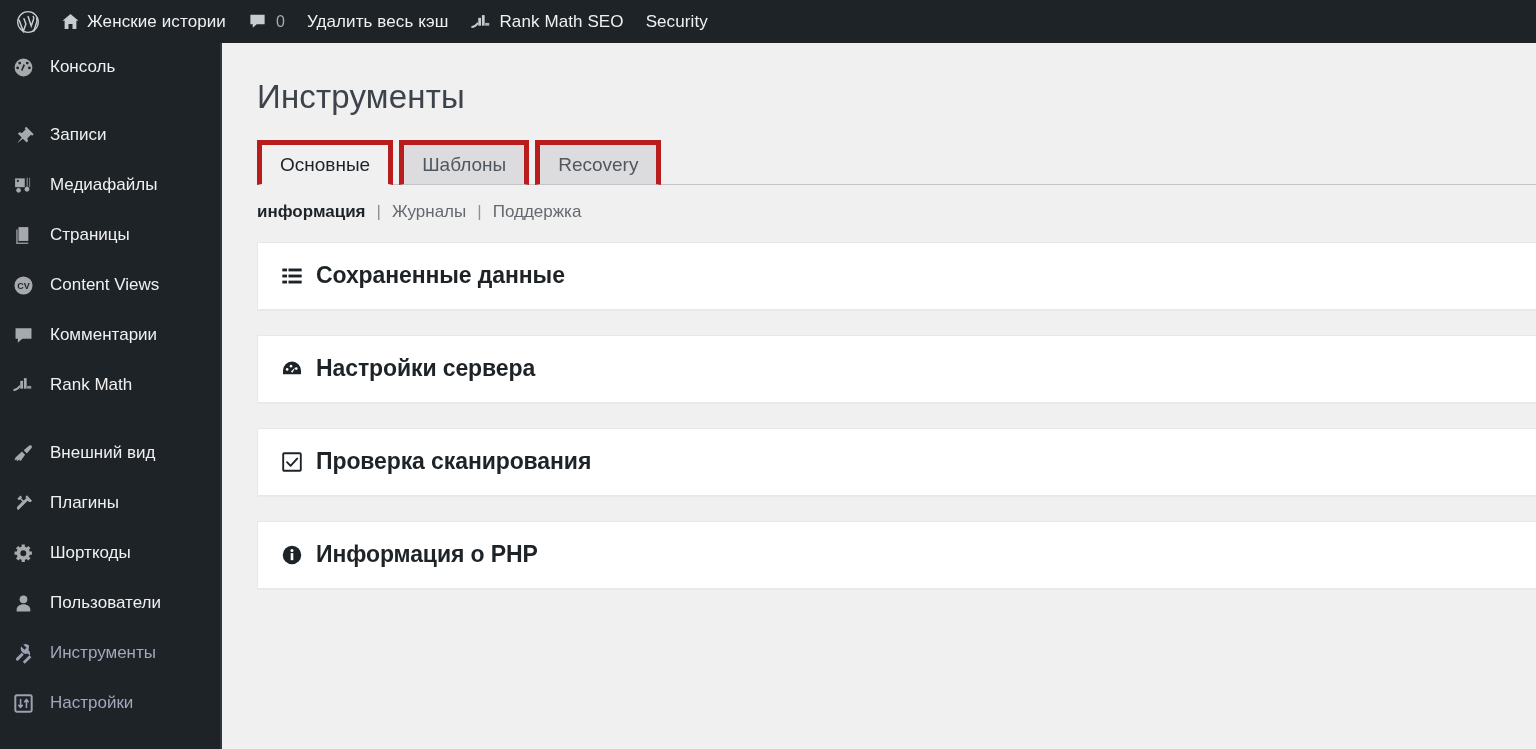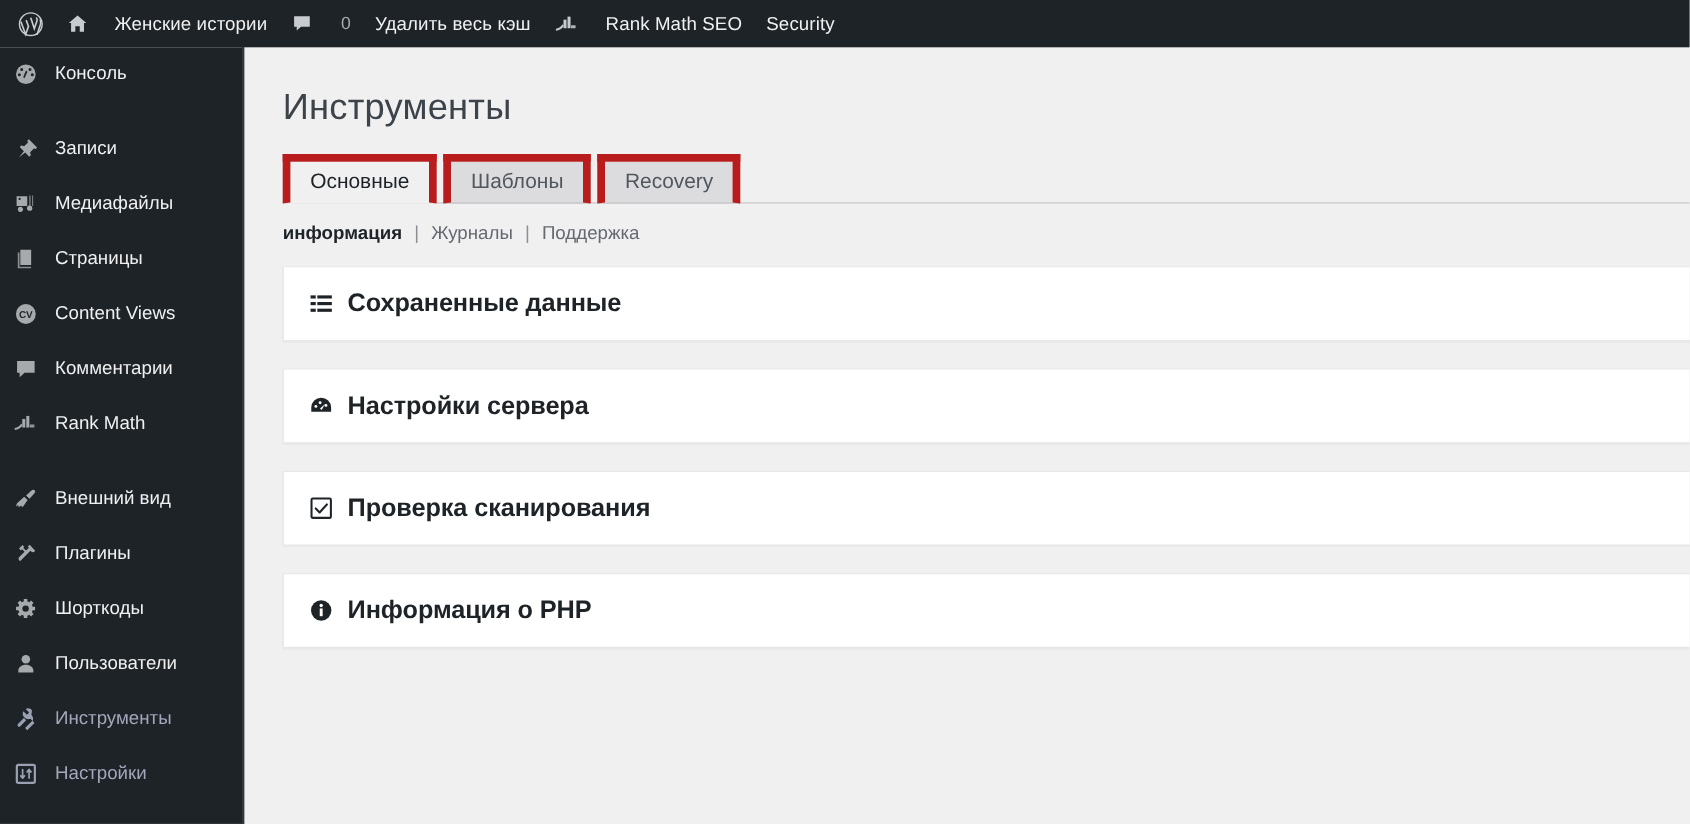--- a/index.html
+++ b/index.html
@@ -26,21 +26,21 @@
   }
   .ab-item {
     display: flex;
     align-items: center;
     height: 43px;
     padding: 0 11px;
     color: #f0f0f1;
     font-size: 17px;
     letter-spacing: .1px;
     cursor: pointer;
-    gap: 24px;
+    gap: 7px;
   }
   .ab-logo { padding: 0 10px 0 12px; }
   .ab-icon {
     display: inline-flex;
     align-items: center;
     justify-content: center;
     color: #a7aaad;
     flex: none;
   }
   .ab-count {
@@ -127,21 +127,21 @@
   .tab {
     position: relative;
     z-index: 1;
     height: 45px;
     display: flex;
     align-items: center;
     padding: 0 18px;
     font-size: 19px;
     color: #50575e;
     background: #dcdcde;
-    border: 7px solid #b91c1c;
+    border: 5px solid #b91c1c;
     border-bottom: 1px solid #c3c4c7;
     cursor: pointer;
     line-height: 1;
   }
   .tab.active {
     background: #f0f0f1;
     color: #1d2327;
     border-bottom-color: #f0f0f1;
     font-weight: 400;
   }

